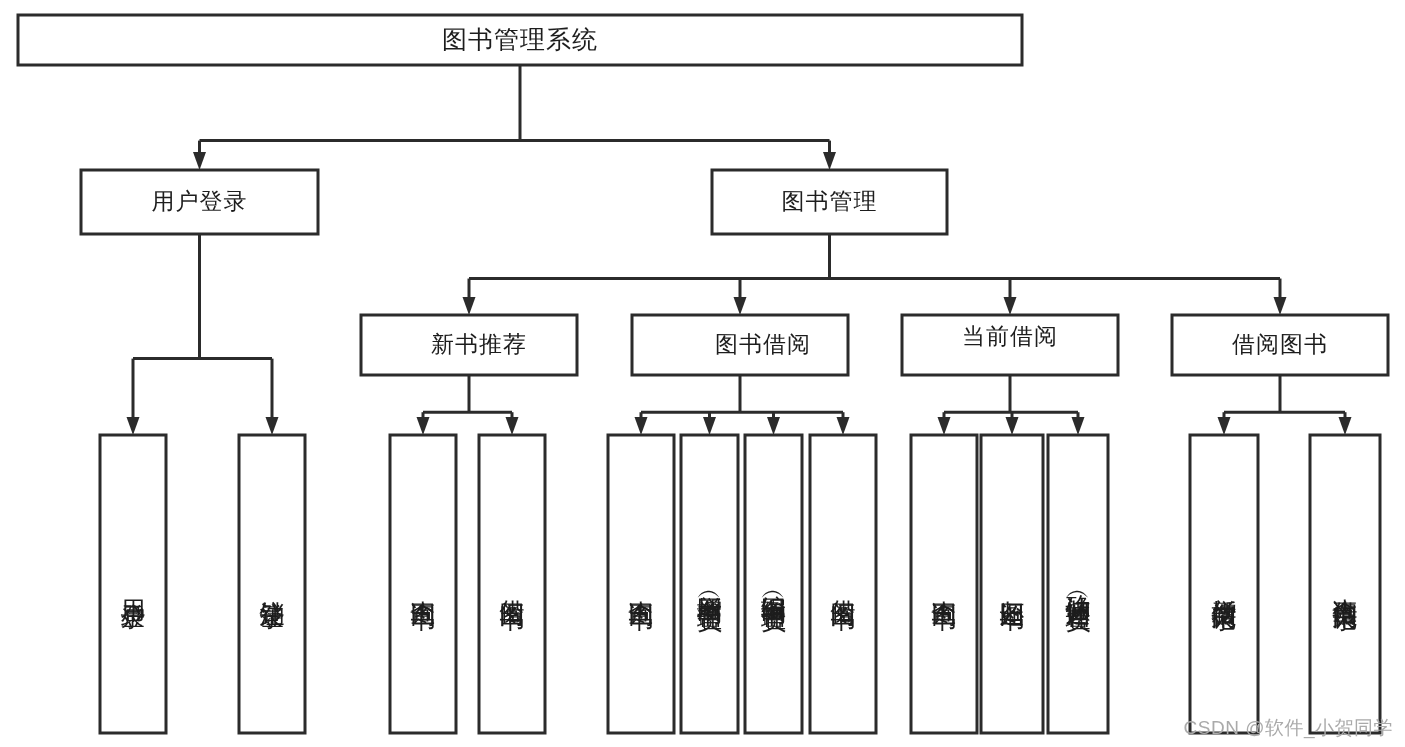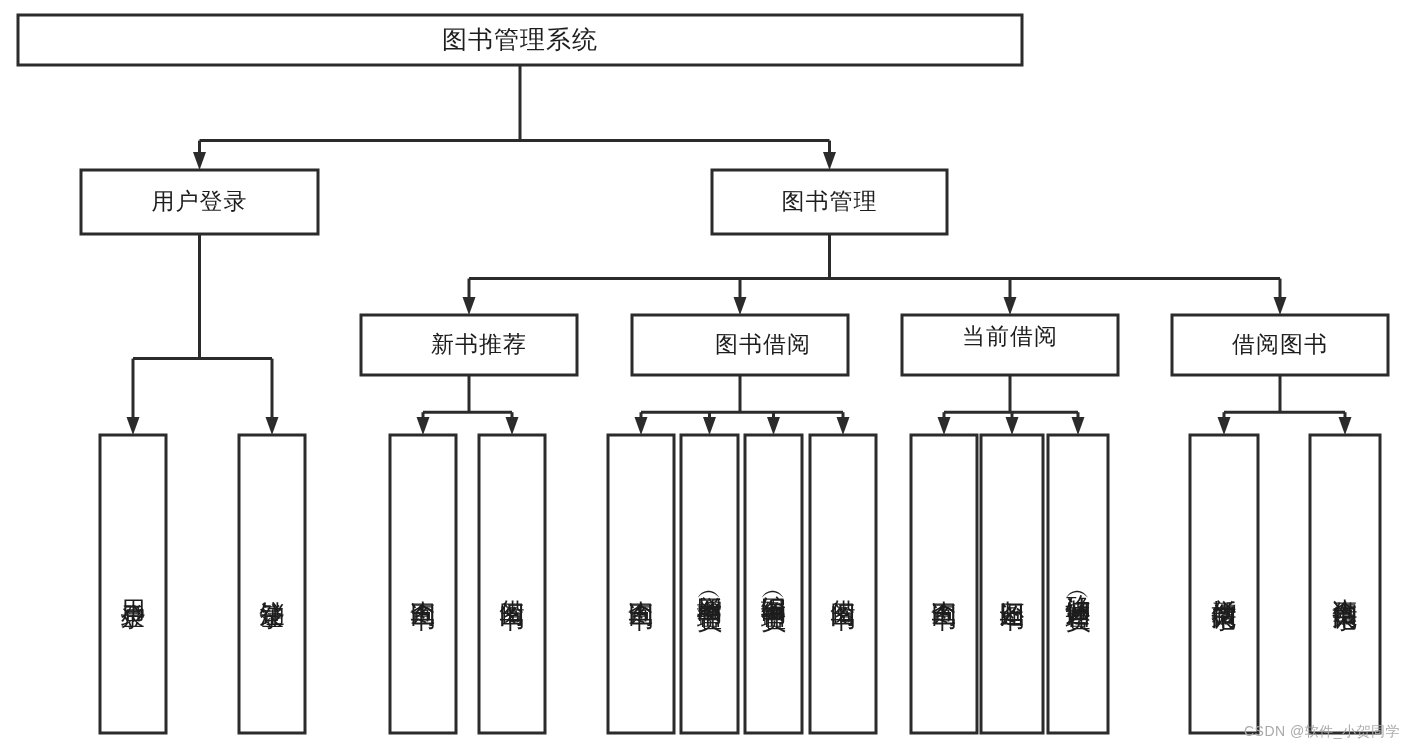--- a/index.html
+++ b/index.html
@@ -59,23 +59,23 @@
   .node-label.vertical {
     writing-mode: vertical-rl;
     text-orientation: upright;
     font-size: 25px;
     line-height: 1.08;
     letter-spacing: 2px;
     white-space: nowrap;
   }
   .watermark {
     position: absolute;
-    right: 5px;
+    right: 12px;
     bottom: 6px;
-    font-size: 14px;
+    font-size: 19px;
     color: #aaaaaa;
     font-family: "Liberation Sans", "DejaVu Sans", sans-serif;
     white-space: nowrap;
     letter-spacing: 0.5px;
   }
 </style>
 </head>
 <body>
 
 <div id="stage">

